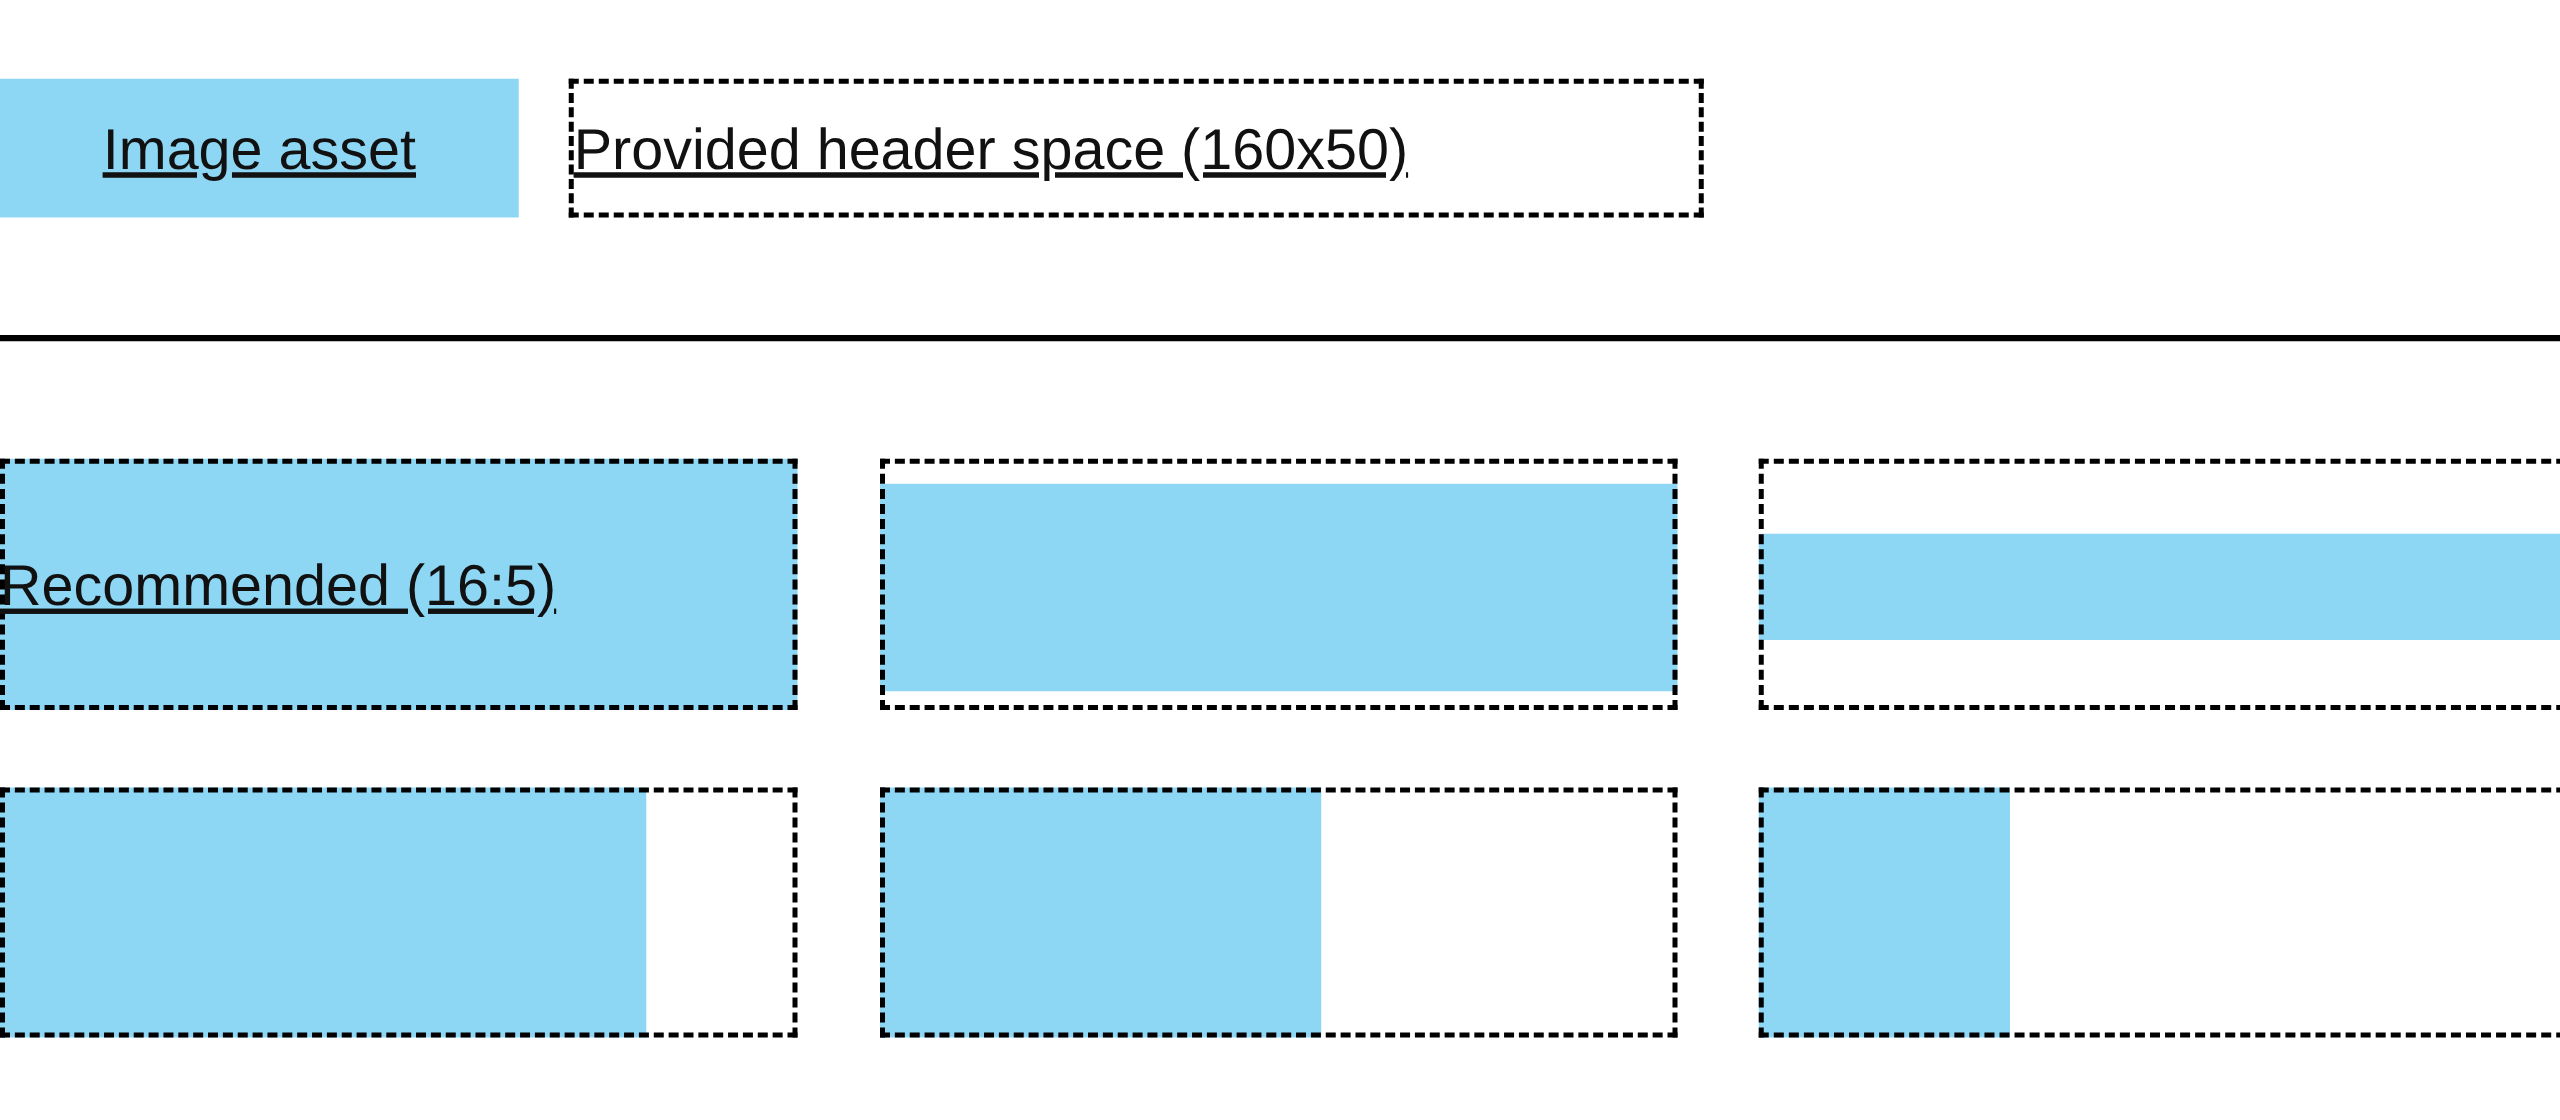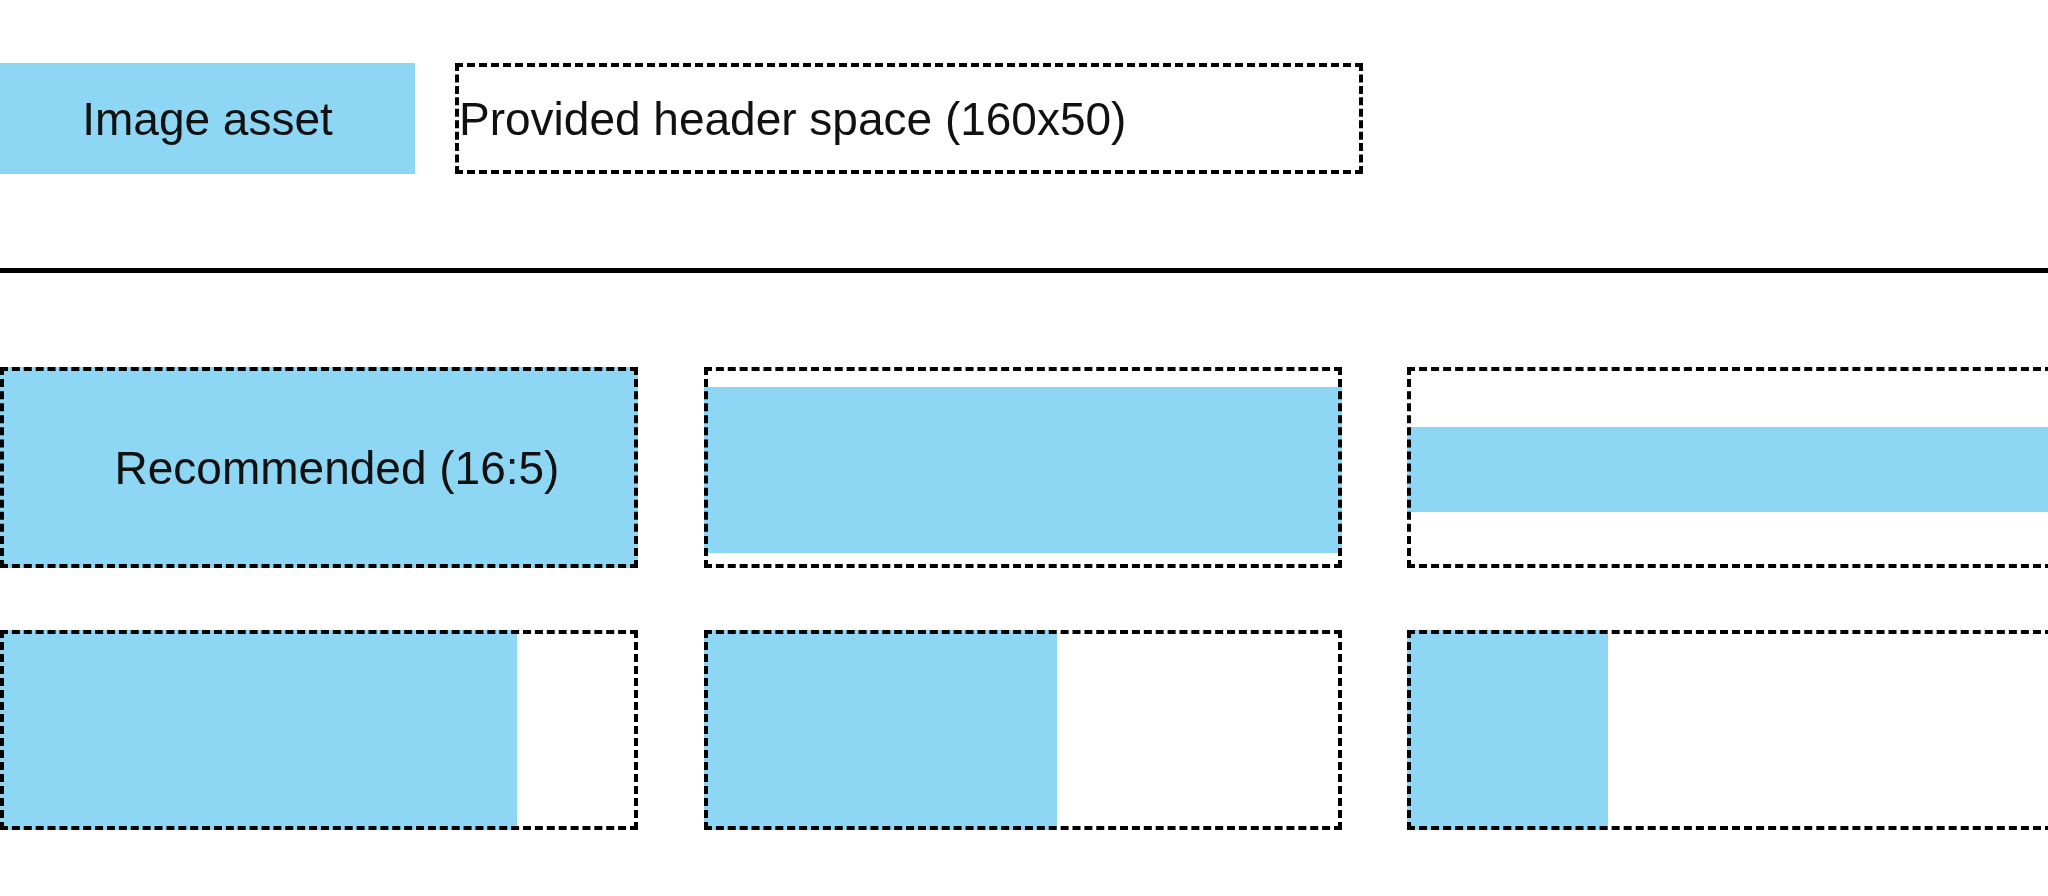--- a/index.html
+++ b/index.html
@@ -1,21 +1,21 @@
 <!DOCTYPE html>
 <html style="--asset-blue: #8dd7f5; --outline-black: #000000; --text-black: #111111; --page-bg: #ffffff;"><head>
 <meta charset="utf-8">
 <style>
   :root{
     --asset-blue:#8dd7f5;
     --outline-black:#000000;
     --text-black:#111111;
     --page-bg:#ffffff;
   }
-  *{margin:0;padding:0;box-sizing:border-box;}
+  *{margin:0;padding:0;box-sizing:border-box;text-decoration:underline;}
   html,body{background:var(--page-bg);}
   .screen{
     position:relative;
     width:2048px;height:896px;
     background:var(--page-bg);
     overflow:hidden;
     font-family:"Liberation Sans", sans-serif;
     color:var(--text-black);
   }
   .label{
@@ -54,23 +54,22 @@
     z-index:1;
   }
   .cell-border{
     position:absolute;inset:0;
     border:4px dashed var(--outline-black);
     z-index:2;
     pointer-events:none;
   }
   .cell-label{
     position:absolute;inset:0;
-    display:flex;align-items:center;justify-content:center;
+    display:flex;align-items:center;justify-content:flex-start;
     z-index:3;
-    margin-left:36px;
   }
 </style>
 </head>
 <body>
 
 <div class="screen">
 
   <div class="legend-asset">
     <span class="label">Image asset</span>
   </div>

